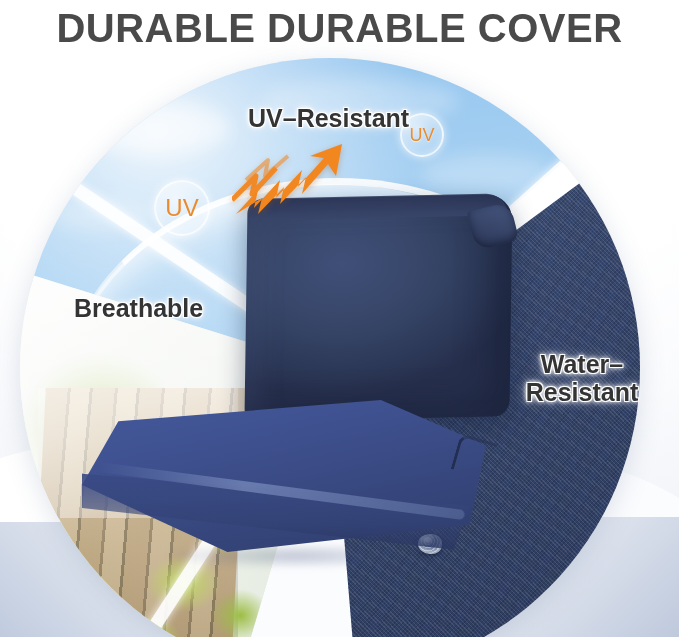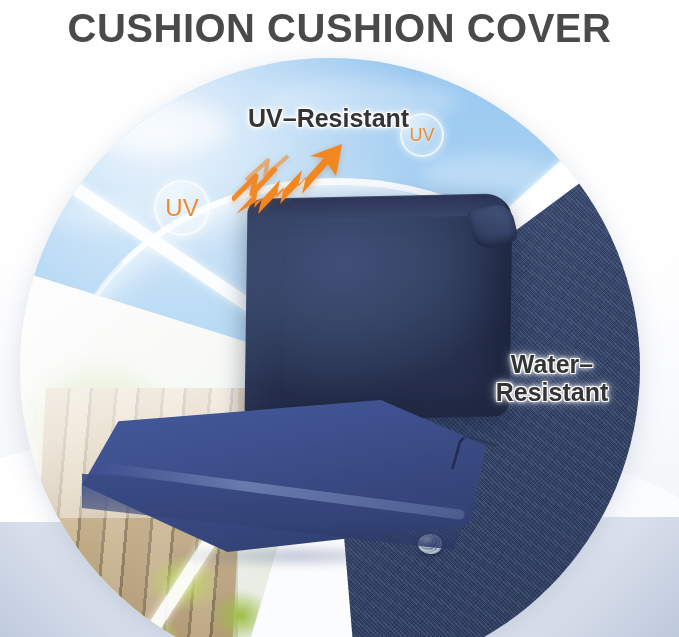--- a/index.html
+++ b/index.html
@@ -238,35 +238,35 @@
     position:absolute;z-index:32;font-weight:bold;color:#343434;
     text-shadow:
       0 0 5px rgba(255,255,255,.98), 0 0 5px rgba(255,255,255,.98),
       1px 1px 0 rgba(255,255,255,.95), -1px -1px 0 rgba(255,255,255,.95),
       1px -1px 0 rgba(255,255,255,.95), -1px 1px 0 rgba(255,255,255,.95),
       0 0 11px rgba(255,255,255,.9);
     white-space:nowrap;line-height:1.12;padding-left:14px;
   }
   .label-uv{left:234px;top:104px;font-size:25px;}
   .label-breathe{left:60px;top:294px;font-size:25px;}
-  .label-water{left:478px;top:350px;font-size:25px;text-align:center;white-space:normal;width:120px;}
+  .label-water{left:508px;top:350px;font-size:25px;text-align:center;white-space:normal;width:120px;}
 </style>
 </head>
 <body>
 
 <div id="stage">
 
   <div class="bg-swoosh swoosh-bl"></div>
   <div class="bg-swoosh swoosh-bl-cover"></div>
   <div class="bg-swoosh swoosh-br"></div>
   <div class="bg-swoosh swoosh-br-cover"></div>
   <div class="corner-dark"></div>
   <div class="corner-dark-l"></div>
 
-  <div class="title">CUSHION CUSHION COVER</div>
+  <div class="title">DURABLE DURABLE COVER</div>
 
   <div class="circle">
 
     <div class="wedge wedge-uv">
       <div class="cloud c1"></div>
       <div class="cloud c2"></div>
       <div class="cloud c3"></div>
       <div class="cloud c4"></div>
     </div>
     <div class="dome"></div>
@@ -342,15 +342,16 @@
       <path d="M4 74 L26 50 L22 68 L48 40 L44 58 L70 30 L66 47 L92 18 L78 16 L110 4 L104 36 L96 24 L70 54 L74 37 L48 64 L52 47 L26 74 L30 58 Z" fill="#f2861f"></path>
       <path d="M0 60 L24 36 L20 54 L44 28" fill="none" stroke="#f2861f" stroke-width="5" stroke-linejoin="round" opacity="0.95"></path>
       <path d="M14 40 L36 20 L33 36 L56 16" fill="none" stroke="#f2861f" stroke-width="4" stroke-linejoin="round" opacity="0.55"></path>
     </svg>
   </div>
 
   <div class="uv-badge uv-a">UV</div>
   <div class="uv-badge uv-b">UV</div>
 
   <div class="label label-uv">UV–Resistant</div>
+  <div class="label label-breathe">Breathable</div>
   <div class="label label-water">Water–Resistant</div>
 
 </div>
 
 </body></html>

